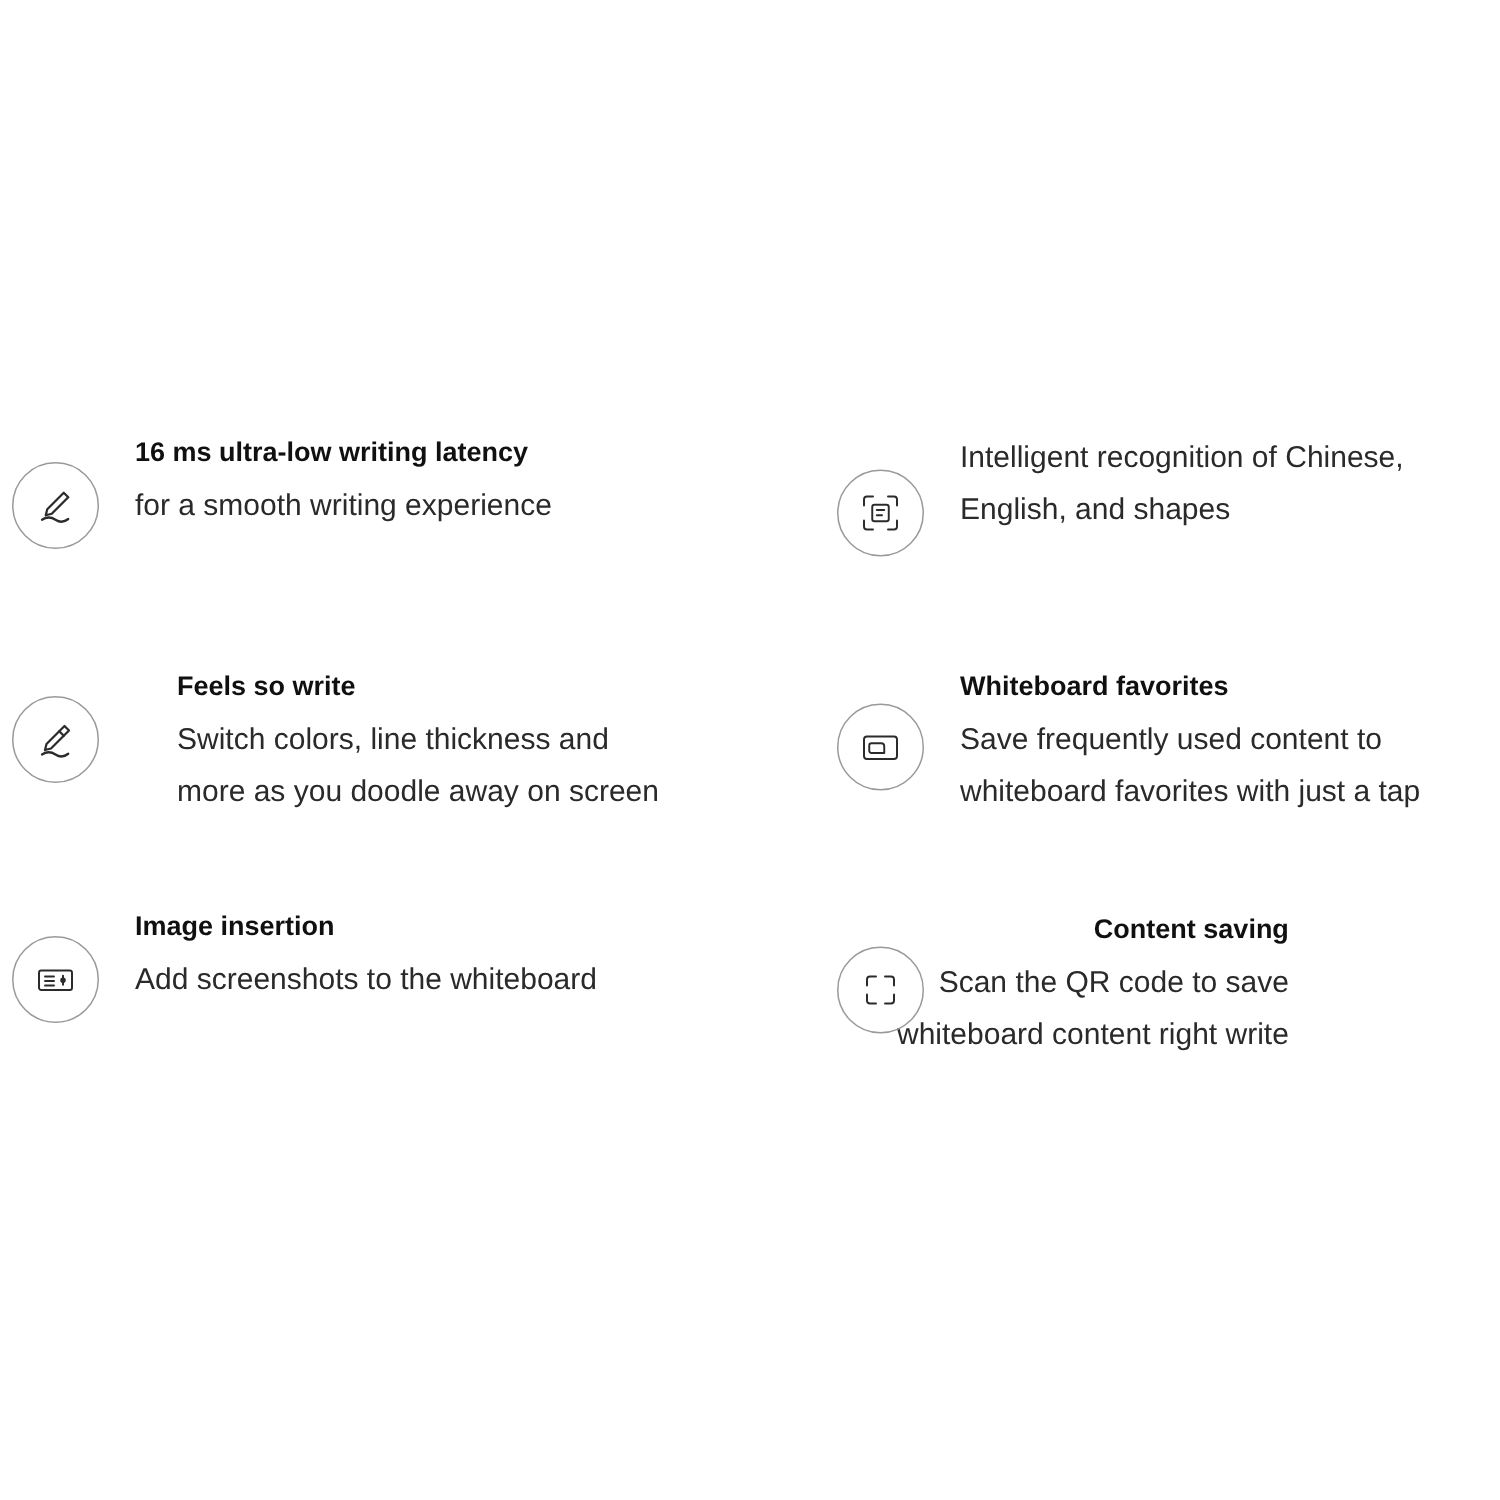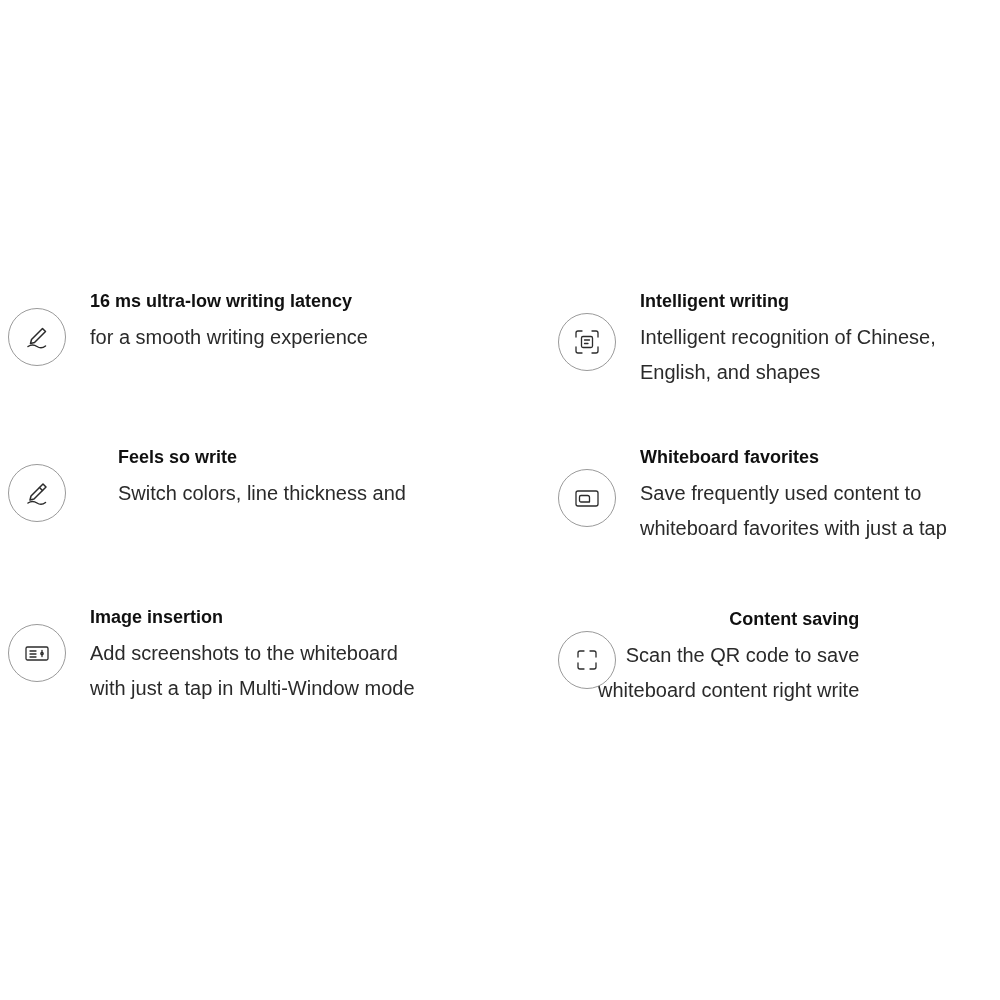--- a/index.html
+++ b/index.html
@@ -105,37 +105,37 @@
       <svg width="30" height="30" viewBox="0 0 30 30" aria-hidden="true">
         <path class="stroke-thin" d="M4 10 V6 a2 2 0 0 1 2-2 h4"></path>
         <path class="stroke-thin" d="M20 4 h4 a2 2 0 0 1 2 2 v4"></path>
         <path class="stroke-thin" d="M26 20 v4 a2 2 0 0 1 -2 2 h-4"></path>
         <path class="stroke-thin" d="M10 26 H6 a2 2 0 0 1 -2 -2 v-4"></path>
         <rect class="stroke-thin" x="9.5" y="9.5" width="11" height="11" rx="1.5"></rect>
         <path class="stroke-thin" d="M12.5 13 h5 M12.5 16.5 h3.5"></path>
       </svg>
     </div>
     <div class="text-wrap" style="margin-left: 82px;">
-      <div class="feature-title">Intelligent writing</div>
       <div class="feature-desc">Intelligent recognition of Chinese,</div>
       <div class="feature-desc">English, and shapes</div>
     </div>
   </div>
 
   <div class="feature-item col-left" style="top: 444px; gap: 28px;">
     <div class="icon-wrap" style="margin-top: 20px;">
       <svg width="34" height="34" viewBox="0 0 34 34" aria-hidden="true">
         <path class="stroke" d="M23 8 L26 11 L14 23 L10 24 L11 20 Z"></path>
         <path class="stroke" d="M19.5 11.5 L22.5 14.5"></path>
         <path class="stroke" d="M8 27 C11 25 14 25 17 27 C20 29 23 28.5 25.5 26.5"></path>
       </svg>
     </div>
     <div class="text-wrap">
       <div class="feature-title">Feels so write</div>
       <div class="feature-desc">Switch colors, line thickness and</div>
+      <div class="feature-desc">more as you doodle away on screen</div>
     </div>
   </div>
 
   <div class="feature-item col-right" style="top: 444px;">
     <div class="icon-wrap" style="position:absolute; left:0px; top:25px;">
       <svg width="32" height="32" viewBox="0 0 32 32" aria-hidden="true">
         <rect class="stroke-thin" x="5" y="9" width="22" height="15" rx="2"></rect>
         <path class="stroke-thin" d="M10 13.5 h6.5 a2 2 0 0 1 2 2 v4.5 h-8.5 a1.5 1.5 0 0 1 -1.5 -1.5 v-3.5 a1.5 1.5 0 0 1 1.5 -1.5 z"></path>
       </svg>
     </div>
@@ -151,21 +151,20 @@
       <svg width="32" height="32" viewBox="0 0 32 32" aria-hidden="true">
         <rect class="stroke-thin" x="5" y="10" width="22" height="13" rx="1.5"></rect>
         <path class="stroke-thin" d="M9 14 h6 M9 17 h6 M9 20 h6"></path>
         <path class="stroke-thin" d="M21 13.5 v6"></path>
         <circle class="stroke-thin" cx="21" cy="16.5" r="1.2"></circle>
       </svg>
     </div>
     <div class="text-wrap">
       <div class="feature-title">Image insertion</div>
       <div class="feature-desc">Add screenshots to the whiteboard</div>
-      <div class="feature-desc">with just a tap in Multi-Window mode</div>
     </div>
   </div>
 
   <div class="feature-item col-right" style="top: 606px;">
     <div class="icon-wrap" style="position:absolute; left:0px; top:25px;">
       <svg width="30" height="30" viewBox="0 0 30 30" aria-hidden="true">
         <path class="stroke-thin" d="M6 12 V8 a2 2 0 0 1 2 -2 h4"></path>
         <path class="stroke-thin" d="M18 6 h4 a2 2 0 0 1 2 2 v4"></path>
         <path class="stroke-thin" d="M24 18 v4 a2 2 0 0 1 -2 2 h-4"></path>
         <path class="stroke-thin" d="M12 24 H8 a2 2 0 0 1 -2 -2 v-4"></path>

